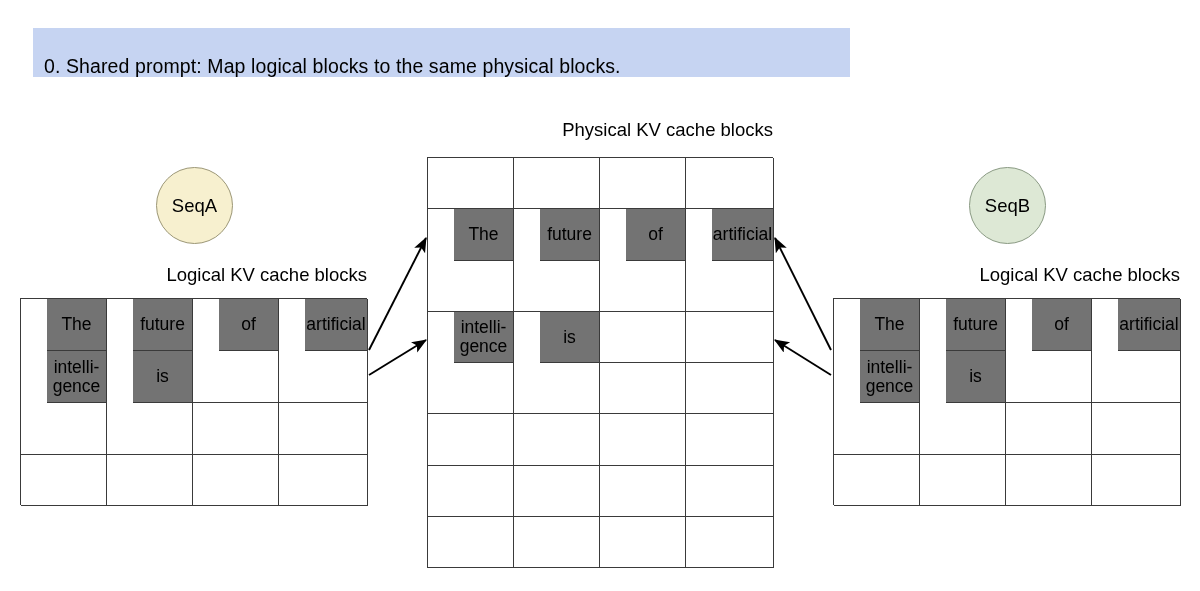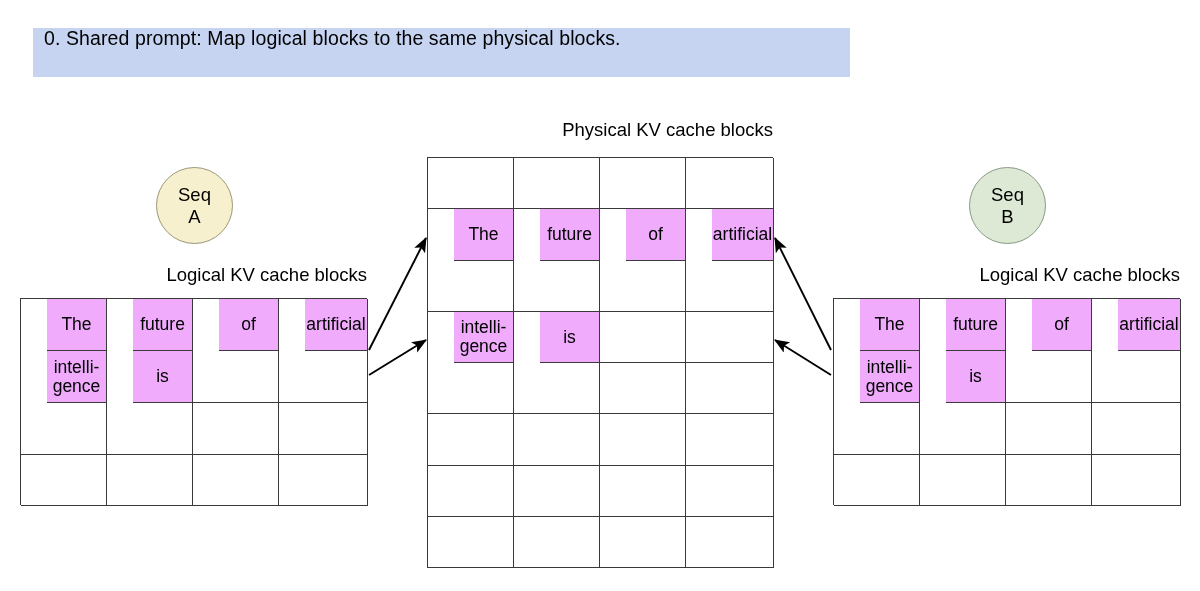--- a/index.html
+++ b/index.html
@@ -18,21 +18,21 @@
 
   
   #prompt-banner {
     position: absolute;
     left: 33px;
     top: 28px;
     width: 817px;
     height: 49px;
     background: #c6d4f2;
     display: flex;
-    align-items: flex-start;
+    align-items: flex-end;
     box-sizing: border-box;
     padding-left: 11px;
   }
   #prompt-banner .banner-text {
     font-size: 19.5px;
     line-height: 1.1;
     letter-spacing: 0.1px;
     white-space: nowrap;
   }
 
@@ -50,21 +50,21 @@
 
   
   .seq-circle {
     position: absolute;
     width: 77px;
     height: 77px;
     border-radius: 50%;
     border: 1.2px solid #878472;
     box-sizing: border-box;
     display: flex;
-    flex-direction: column;
+    flex-direction: row;
     align-items: center;
     justify-content: center;
     font-size: 18.5px;
     line-height: 1.15;
   }
   #seq-a-circle { left: 156px; top: 167px; background: #f7f0cf; border-color: #9c9776; }
   #seq-b-circle { left: 969px; top: 167px; background: #dde8d5; border-color: #8a9a83; }
 
   
   .grid {
@@ -82,21 +82,21 @@
     display: flex;
     align-items: center;
     justify-content: center;
     text-align: center;
     font-size: 17.5px;
     line-height: 1.08;
     background: #ffffff;
     overflow: hidden;
     padding: 0 2px;
   }
-  .cell.filled { background: #f0abfc; margin-left: 26px; }
+  .cell.filled { background: #737373; margin-left: 26px; }
   .cell .cell-text { display: block; }
 
   #logical-a-grid {
     left: 20px; top: 298px;
     width: 347px; height: 207px;
     grid-template-columns: 86px 86px 86px 89px;
     grid-template-rows: 52px 52px 52px 51px;
   }
   #logical-b-grid {
     left: 833px; top: 298px;

